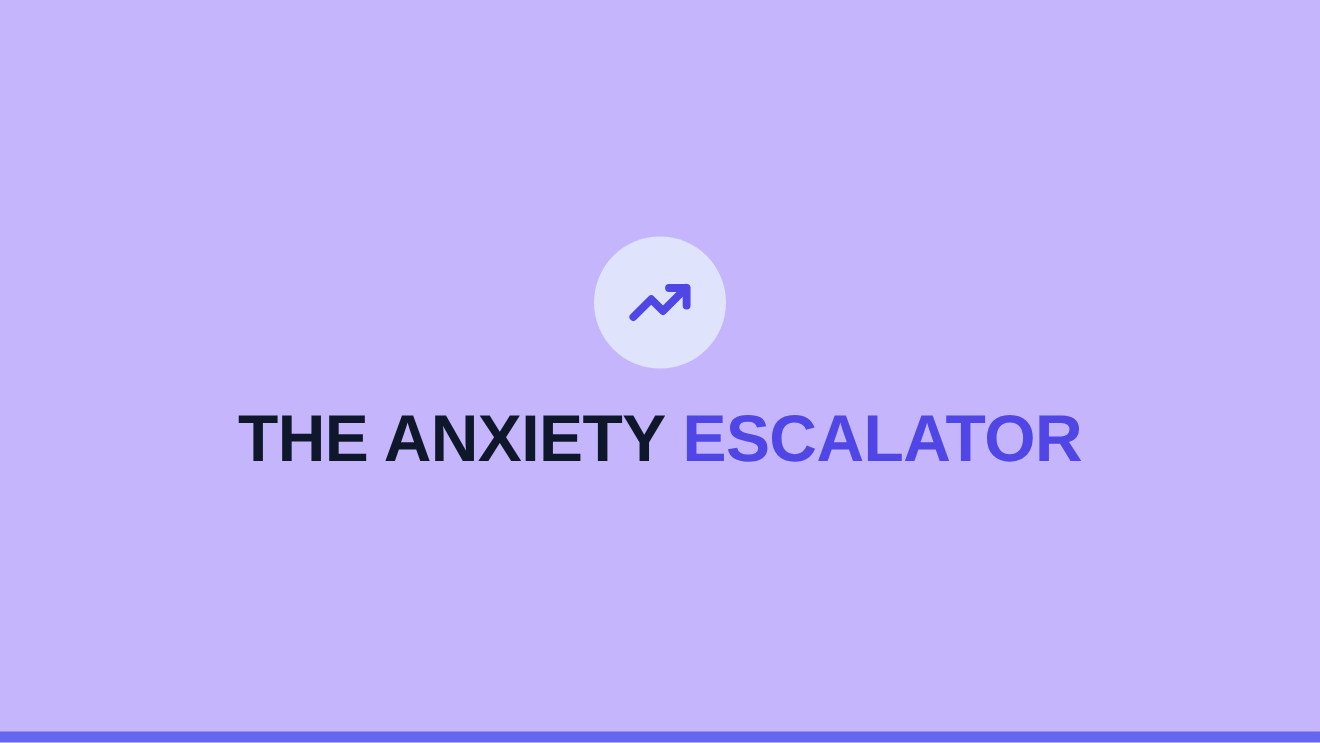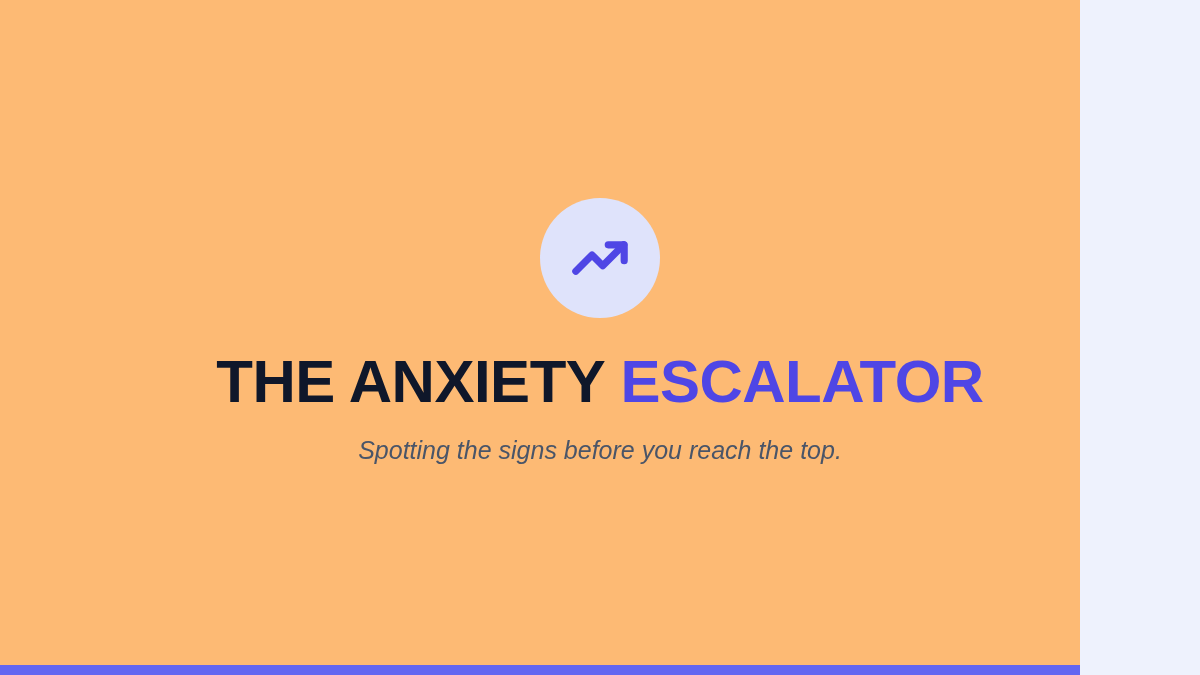--- a/index.html
+++ b/index.html
@@ -11,23 +11,23 @@
   body {
     width: 1200px;
     height: 675px;
     overflow: hidden;
     font-family: "Liberation Sans", "DejaVu Sans", sans-serif;
     background: #eef2fd;
   }
 
   .slide {
     position: relative;
-    width: 1080px;
+    width: 1200px;
     height: 675px;
-    background: #fdba74;
+    background: #c4b5fd;
     box-sizing: border-box;
     overflow: hidden;
   }
 
   
   .content {
     position: absolute;
     left: 0;
     top: 0;
     width: 1200px;
@@ -110,19 +110,18 @@
       <span>
         <svg viewBox="0 0 24 24" fill="none" stroke="#4f46e5" stroke-width="2.6" stroke-linecap="round" stroke-linejoin="round" aria-hidden="true">
           <polyline points="3.2,16.8 9.1,10.9 13.0,14.8 20.6,7.2"></polyline>
           <polyline points="15.0,7.2 20.8,7.2 20.8,13.0"></polyline>
         </svg>
       </span>
     </div>
 
     <h1 class="title"><span class="title-primary">THE ANXIETY</span><span class="title-accent"> ESCALATOR</span></h1>
 
-    <p class="subtitle">Spotting the signs before you reach the top.</p>
 
   </div>
 
   <div class="bottom-bar"></div>
 
 </div>
 
 </body></html>

